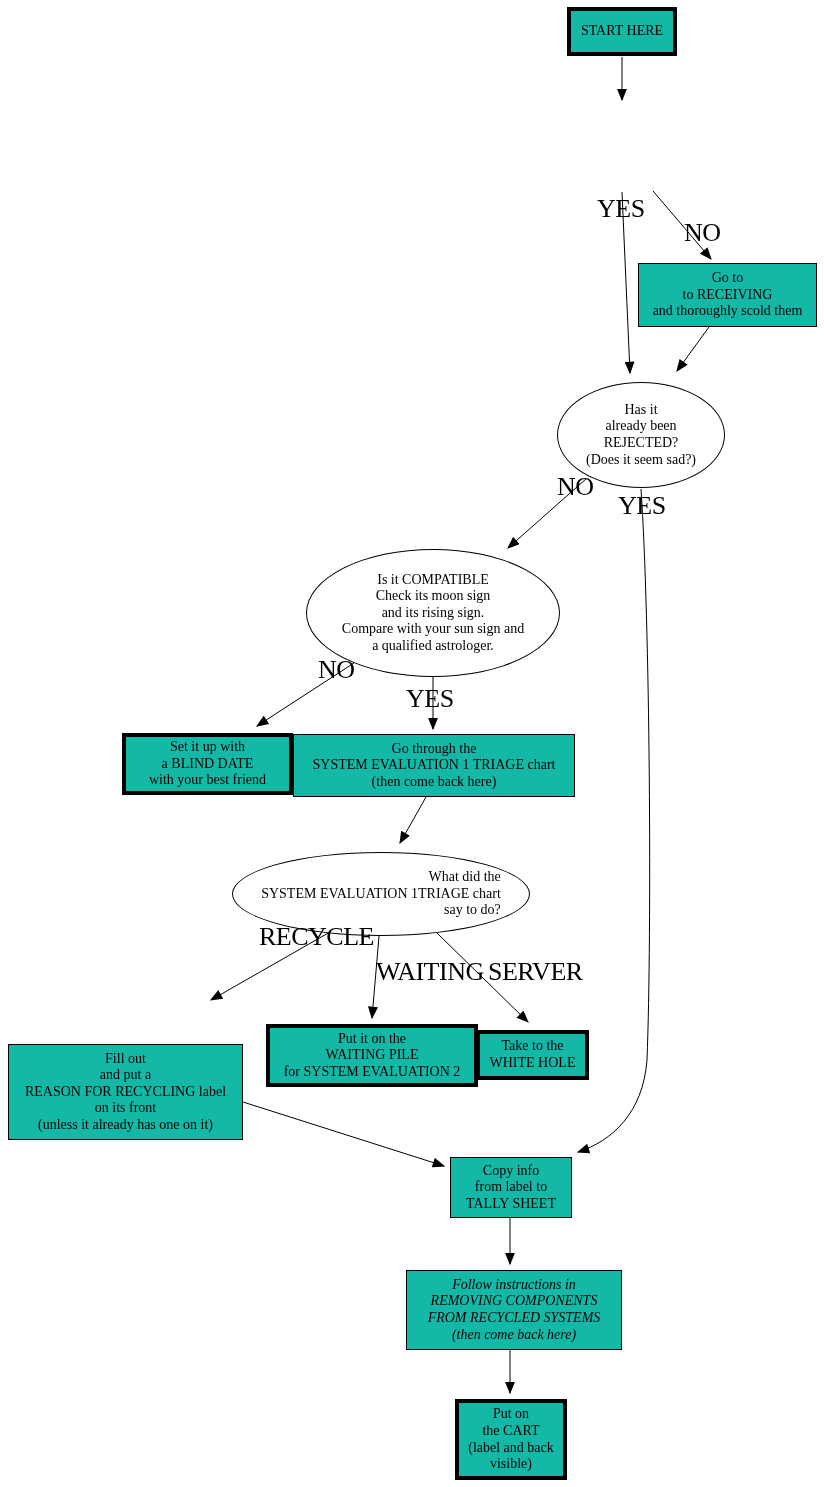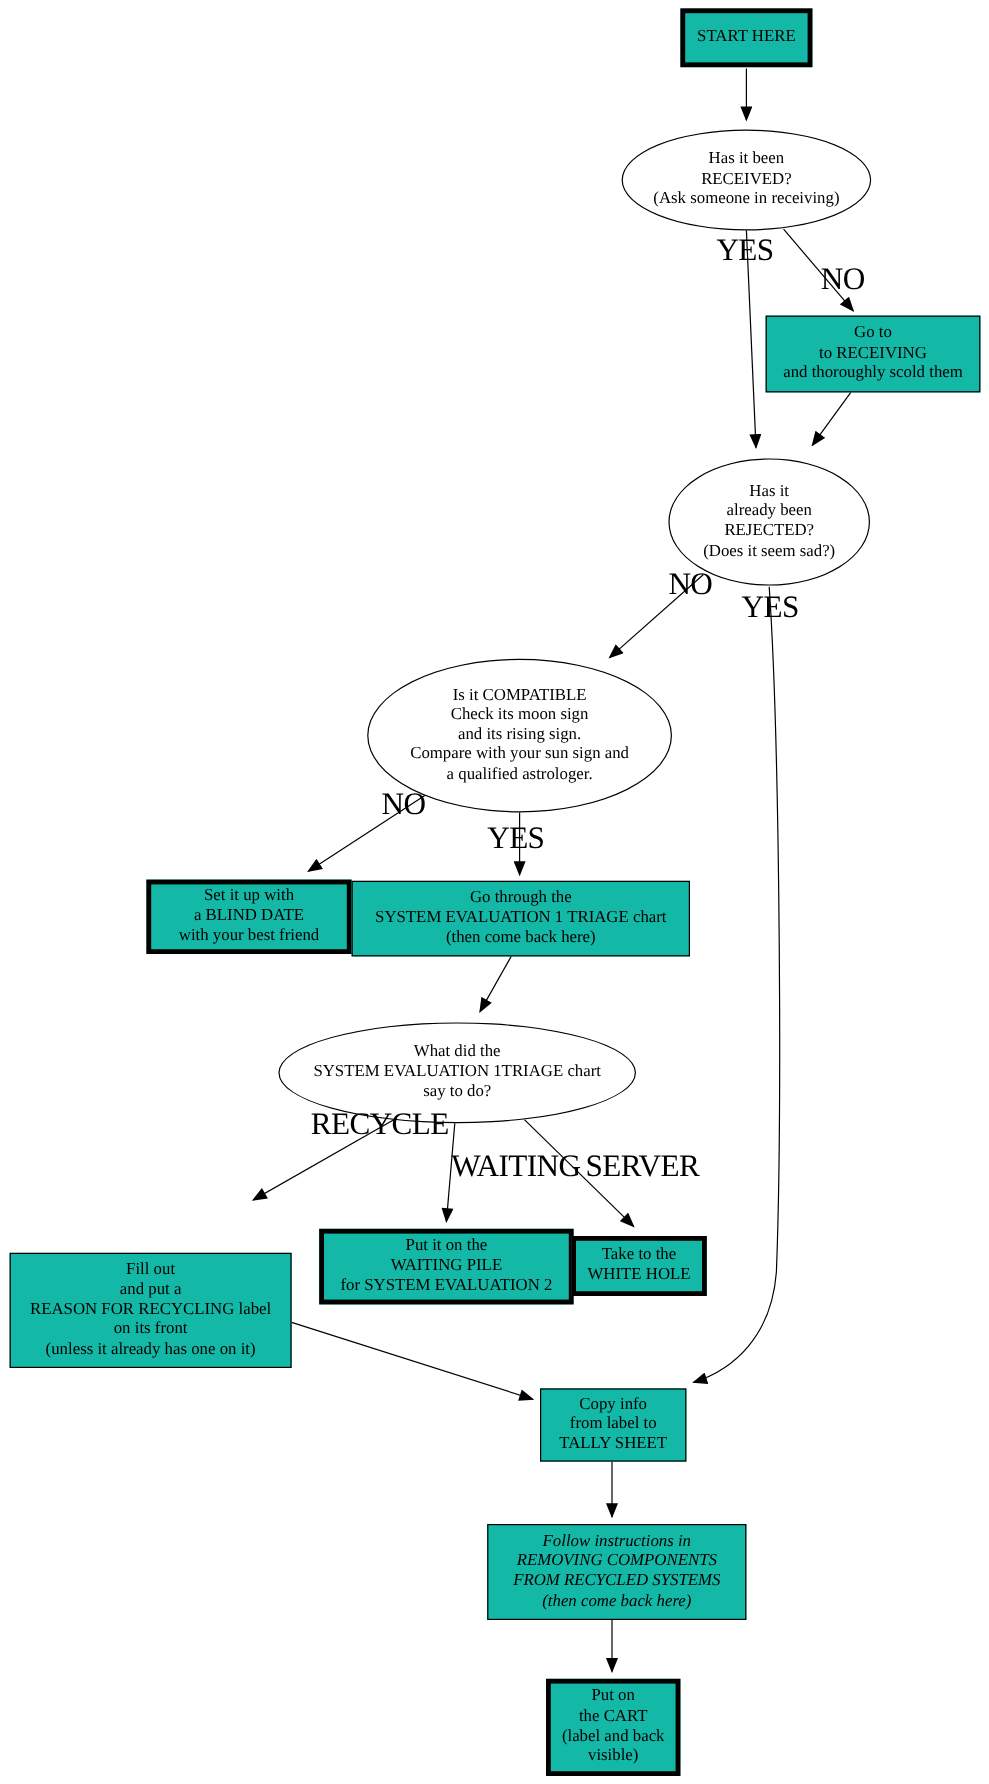--- a/index.html
+++ b/index.html
@@ -56,23 +56,20 @@
       <path d="M379,936 L372,1018" marker-end="url(#arrow)"></path>
       <path d="M437,933 L528,1022" marker-end="url(#arrow)"></path>
       <path d="M243,1102 L444,1166" marker-end="url(#arrow)"></path>
       <path d="M510,1218 L510,1264" marker-end="url(#arrow)"></path>
       <path d="M510,1350 L510,1393" marker-end="url(#arrow)"></path>
     </g>
   </svg>
 
   <div class="node rect-thick" style="left:567px;top:7px;width:110px;height:49px;">START HERE</div>
 
-  <div class="node ellipse" style="left:518px;top:108px;width:208px;height:84px;">Has it been
-RECEIVED?
-(Ask someone in receiving)</div>
 
   <div class="node rect-thin" style="left:638px;top:263px;width:179px;height:64px;">Go to
 to RECEIVING
 and thoroughly scold them</div>
 
   <div class="node ellipse" style="left:557px;top:382px;width:168px;height:106px;">Has it
 already been
 REJECTED?
 (Does it seem sad?)</div>
 
@@ -83,21 +80,21 @@
 a qualified astrologer.</div>
 
   <div class="node rect-thick" style="left:122px;top:733px;width:171px;height:62px;">Set it up with
 a BLIND DATE
 with your best friend</div>
 
   <div class="node rect-thin" style="left:293px;top:734px;width:282px;height:63px;">Go through the
 SYSTEM EVALUATION 1 TRIAGE chart
 (then come back here)</div>
 
-  <div class="node ellipse" style="left:232px;top:852px;width:298px;height:84px;">What did the
+  <div class="node ellipse" style="left:232px;top:852px;width:298px;height:84px;text-align:right;">What did the
 SYSTEM EVALUATION 1TRIAGE chart
 say to do?</div>
 
   <div class="node rect-thin" style="left:8px;top:1007px;width:235px;height:96px;margin-top:37px;">Fill out
 and put a
 REASON FOR RECYCLING label
 on its front
 (unless it already has one on it)</div>
 
   <div class="node rect-thick" style="left:266px;top:1024px;width:212px;height:63px;">Put it on the

